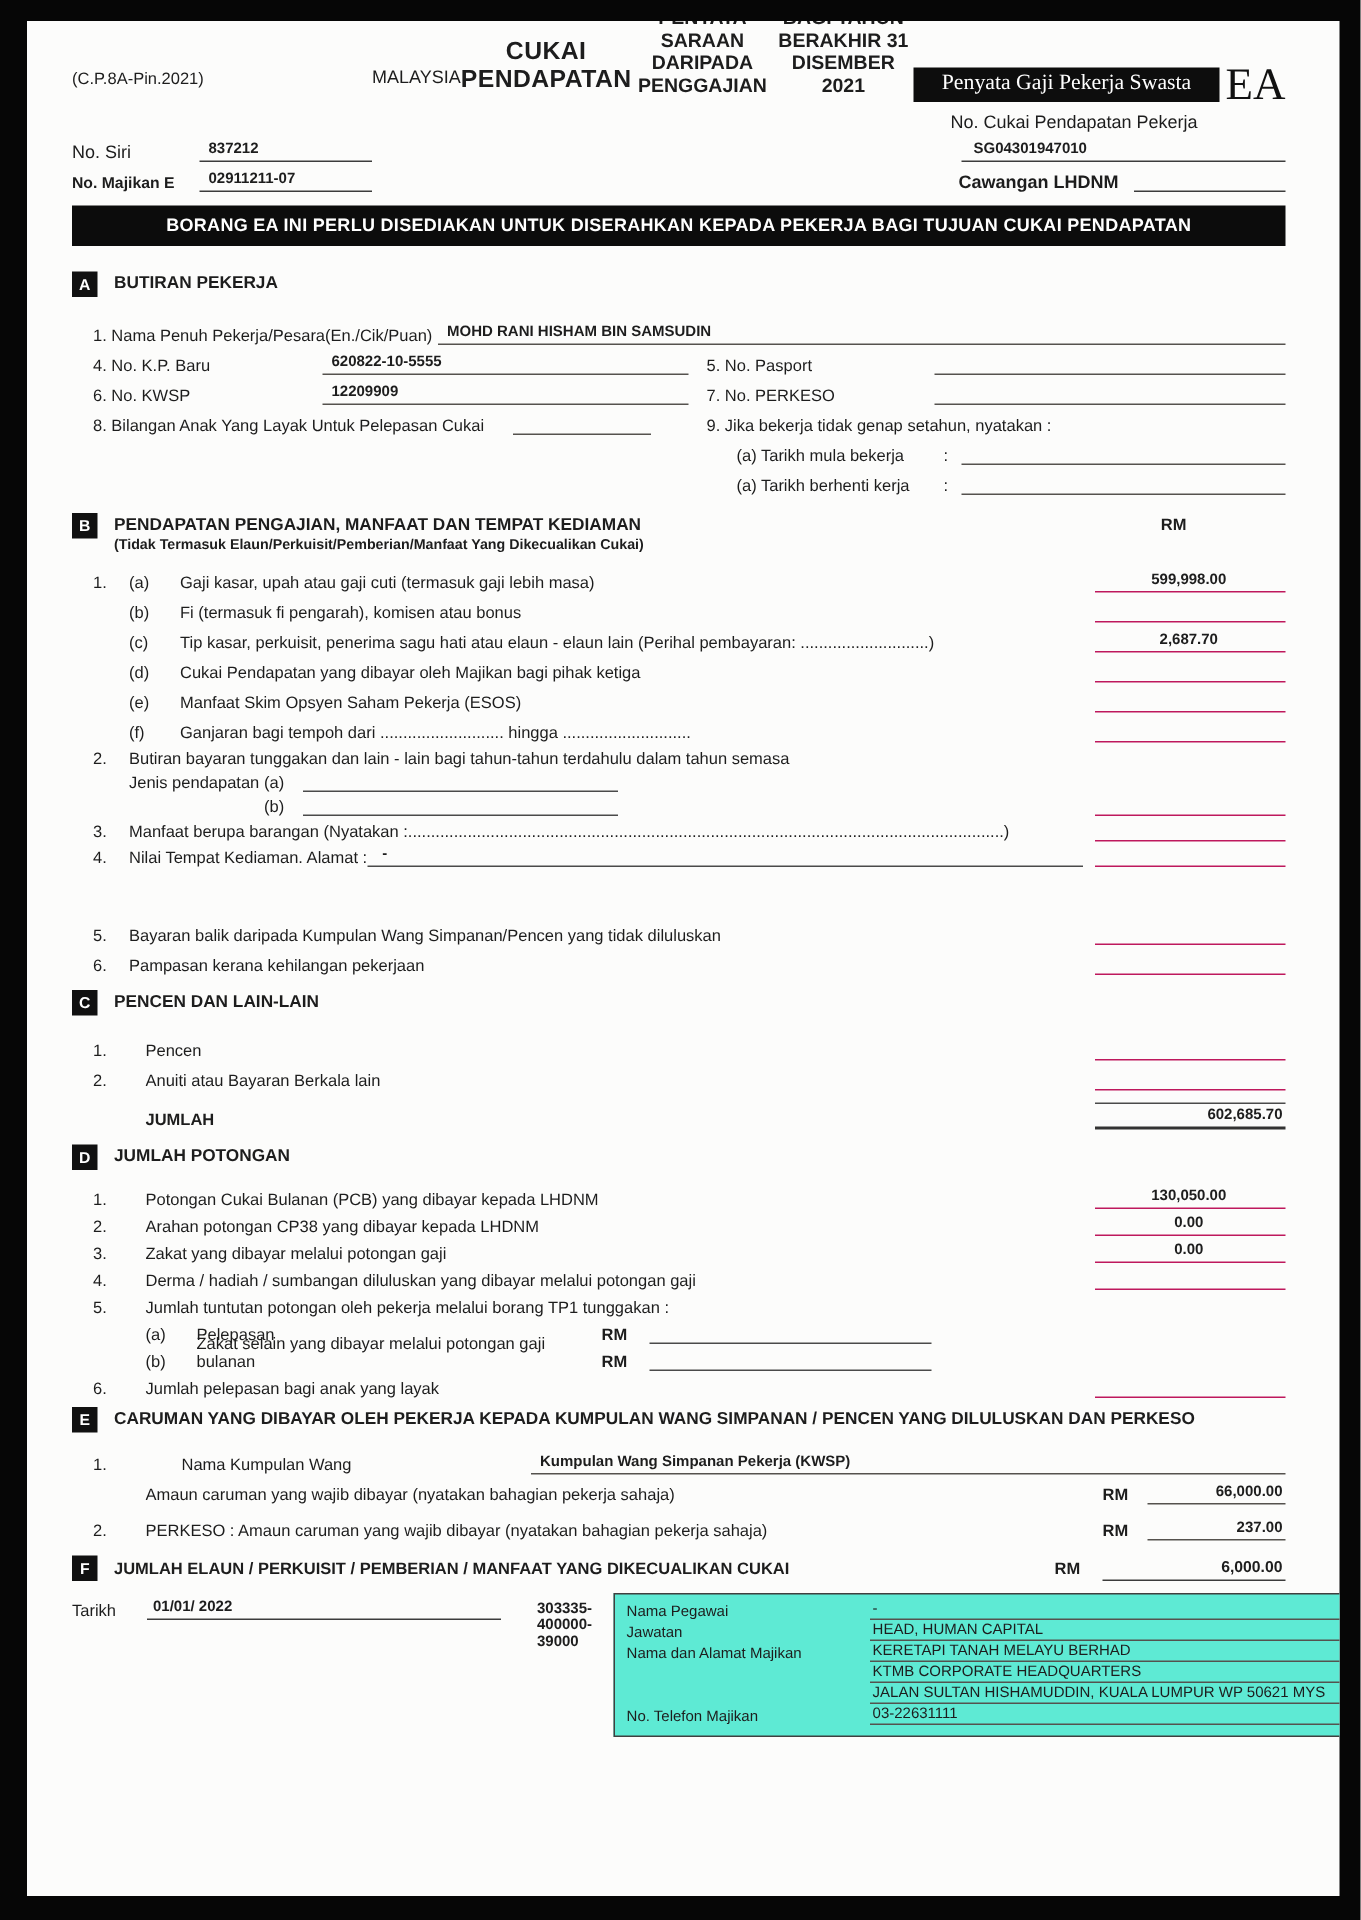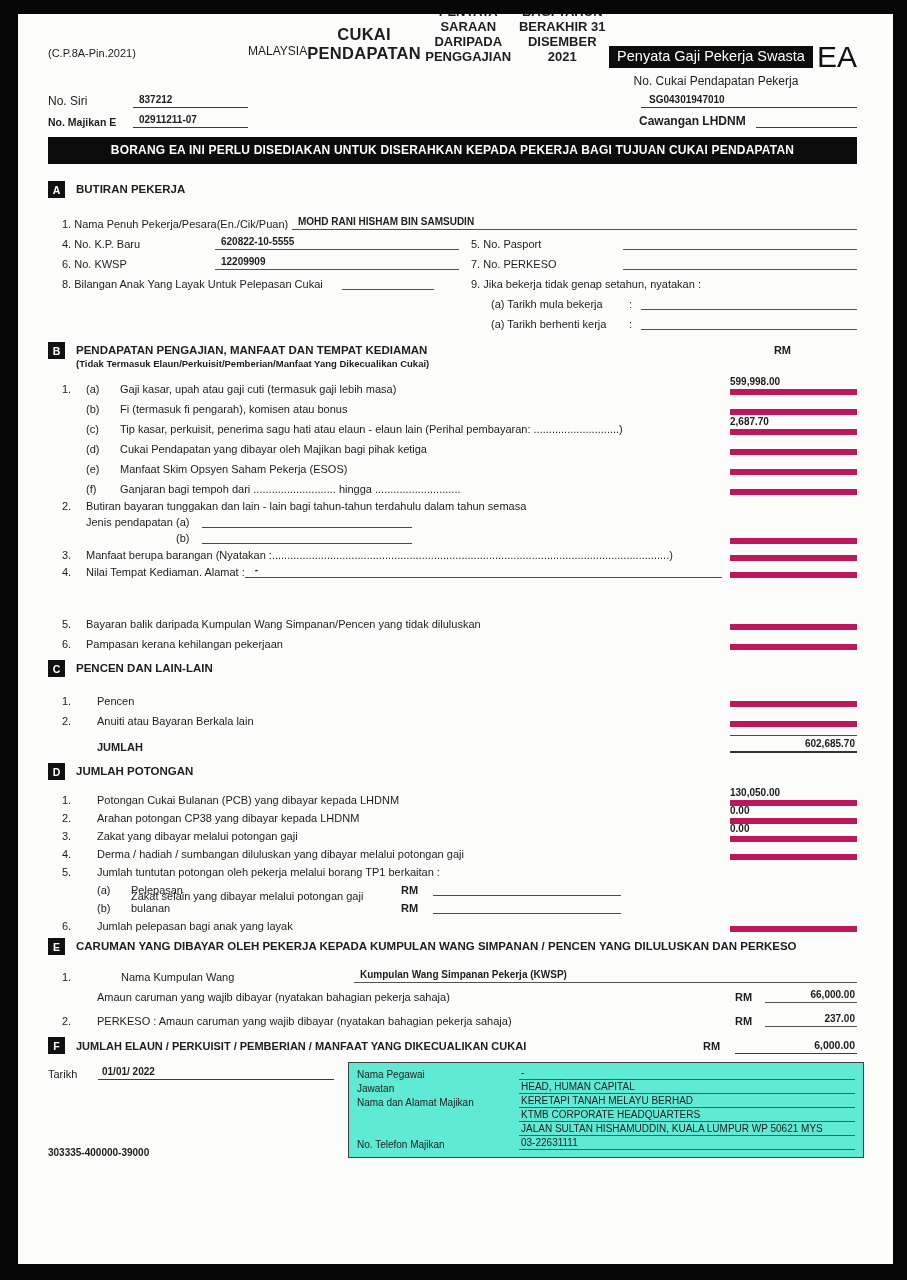--- a/index.html
+++ b/index.html
@@ -24,21 +24,21 @@
   .hr3 { height:20px; display:flex; align-items:flex-end; justify-content:center; }
   .hr4 { height:20px; display:flex; align-items:flex-end; justify-content:center; }
   .hc1 .hr2, .hc1 .hr3, .hc1 .hr4, .hc3 .hr4 { justify-content:flex-start; }
   .formcode { font-size:11px; padding-top:3px; }
   .hlab { font-size:12px; width:85px; flex:none; }
   .hlab2 { font-size:10.5px; font-weight:700; width:85px; flex:none; }
   .hline { flex:1; border-bottom:1.5px solid #3c3c3c; font-weight:700; font-size:10px; padding:0 0 2px 6px; }
   .ctr1 { font-size:12px; }
   .ctr2 { font-size:16.5px; font-weight:700; letter-spacing:0.3px; }
   .ctr3 { font-size:13px; font-weight:700; }
-  .badgerow { width:100%; display:flex; align-items:center; }
+  .badgerow { width:100%; display:flex; align-items:center;font-family:Liberation Serif, serif; }
   .badge { flex:1; background:#0d0d0d; color:#fff; font-size:14.5px; text-align:center; padding:2px 6px 4px; }
   .ea { font-size:30px; font-weight:400; line-height:0.85; padding-left:4px; color:#111; }
   .taxlab { font-size:12px; width:100%; text-align:center; padding-right:34px; box-sizing:border-box; }
   .taxline { flex:1; margin-left:32px; border-bottom:1.5px solid #3c3c3c; font-weight:700; font-size:10px; padding:0 0 2px 8px; }
   .cawlab { font-size:12px; font-weight:700; padding-left:30px; }
   .cawline { flex:1; margin-left:10px; border-bottom:1.5px solid #3c3c3c; }
   
   .banner { margin:9px 36px 0 30px; background:#0c0c0c; color:#fff; font-weight:700;
     font-size:12px; text-align:center; padding:6px 4px 7px; letter-spacing:0.2px; }
   
@@ -48,22 +48,22 @@
   .sec-title { font-weight:700; font-size:11.5px; padding-top:2px; }
   .sec-sub { font-weight:700; font-size:9.5px; padding-top:2px; }
   .rm-h { margin-left:auto; margin-right:66px; font-weight:700; font-size:11px; padding-top:2px; }
   .br { display:flex; align-items:flex-end; height:20px; margin:0 36px 0 44px; }
   .h18 { height:18px; } .h17 { height:17px; } .h16 { height:16px; }
   .bno { width:24px; flex:none; font-size:11px; }
   .bno2 { width:35px; flex:none; font-size:11px; }
   .bsub { width:34px; flex:none; font-size:11px; }
   .blbl { flex:1; font-size:11px; white-space:nowrap; overflow:hidden; }
   .blbl-fx { flex:none; font-size:11px; white-space:nowrap; }
-  .amt { flex:none; width:125px; margin-left:8px; border-bottom:6px solid #be185d;
-    text-align:left; font-weight:700; font-size:10px; padding:0 2px 2px 0; }
+  .amt { flex:none; width:125px; margin-left:8px; border-bottom:1px solid #be185d;
+    text-align:center; font-weight:700; font-size:10px; padding:0 2px 2px 0; }
   .amt-total { flex:none; width:125px; margin-left:8px; border-top:1px solid #4a4a4a;
     border-bottom:2px solid #333; text-align:right; font-weight:700; font-size:10px; padding:2px 2px 2px 0; }
   .sp { flex:1; }
   
   .ar { display:flex; align-items:flex-end; height:20px; margin:0 36px 0 44px; }
   .lab1 { width:230px; flex:none; font-size:11px; }
   .val-line { flex:1; border-bottom:1px solid #55524e; font-weight:700; font-size:10px; padding:0 0 2px 6px; white-space:nowrap; overflow:hidden; }
   .half-l { display:flex; width:397px; flex:none; align-items:flex-end; }
   .half-r { display:flex; flex:1; margin-left:12px; align-items:flex-end; }
   .lab2 { width:153px; flex:none; font-size:11px; }
@@ -87,21 +87,21 @@
   .e1lbl { width:233px; flex:none; font-size:11px;padding-left:24px; }
   .rm-e { width:30px; flex:none; font-size:11px; font-weight:700; margin-left:8px; }
   .amt-e { flex:none; width:90px; border-bottom:1px solid #55524e; text-align:right;
     font-weight:700; font-size:10px; padding:0 2px 2px 0; }
   .f-title { font-weight:700; font-size:11px; padding-top:3px; }
   .rm-f { margin-left:auto; width:32px; flex:none; font-size:11px; font-weight:700; padding-top:3px; }
   .amt-f { flex:none; width:120px; border-bottom:1.5px solid #3c3c3c; text-align:right;
     font-weight:700; font-size:10.5px; padding:2px 2px 2px 0; }
   
   .bottom { display:flex; margin:8px 36px 0 30px; }
-  .bottom-left { flex:1; display:flex; flex-direction:column; justify-content:space-between; padding-right:14px;gap:24px; }
+  .bottom-left { flex:1; display:flex; justify-content:center; padding-right:14px;gap:24px; }
   .trow { display:flex; align-items:flex-end; height:18px; }
   .tlbl { font-size:11px; width:50px; flex:none; }
   .tval { width:232px; flex:none; border-bottom:1.5px solid #3c3c3c; font-weight:700; font-size:10px; padding:0 0 2px 4px; }
   .ref { font-weight:700; font-size:10px; margin-top:5px; }
   .obox { width:516px; flex:none; border:1.5px solid #3f3f3f; padding:3px 8px 7px; box-sizing:border-box; background:#5eead4; }
   .orow { display:flex; align-items:flex-end; height:14px; }
   .olbl { width:162px; flex:none; font-size:10px; }
   .oval { flex:1; border-bottom:1px solid #55524e; font-size:10px; padding:0 0 1px 2px; white-space:nowrap; overflow:hidden; }
   
   .mt-secA { margin-top:17px; } .mt-arows { margin-top:12px; }
@@ -349,21 +349,21 @@
     <span class="blbl">Zakat yang dibayar melalui potongan gaji</span>
     <span class="amt">0.00</span>
   </div>
   <div class="br h18">
     <span class="bno2">4.</span>
     <span class="blbl">Derma / hadiah / sumbangan diluluskan yang dibayar melalui potongan gaji</span>
     <span class="amt"></span>
   </div>
   <div class="br h18">
     <span class="bno2">5.</span>
-    <span class="blbl">Jumlah tuntutan potongan oleh pekerja melalui borang TP1 berkaitan :</span>
+    <span class="blbl">Jumlah tuntutan potongan oleh pekerja melalui borang TP1 tunggakan :</span>
   </div>
   <div class="br h18">
     <span class="bno2"></span>
     <span class="bsub">(a)</span>
     <span class="d5lbl">Pelepasan</span>
     <span class="rm">RM</span>
     <span class="d5line"></span>
     <span class="sp"></span>
   </div>
   <div class="br h18">

